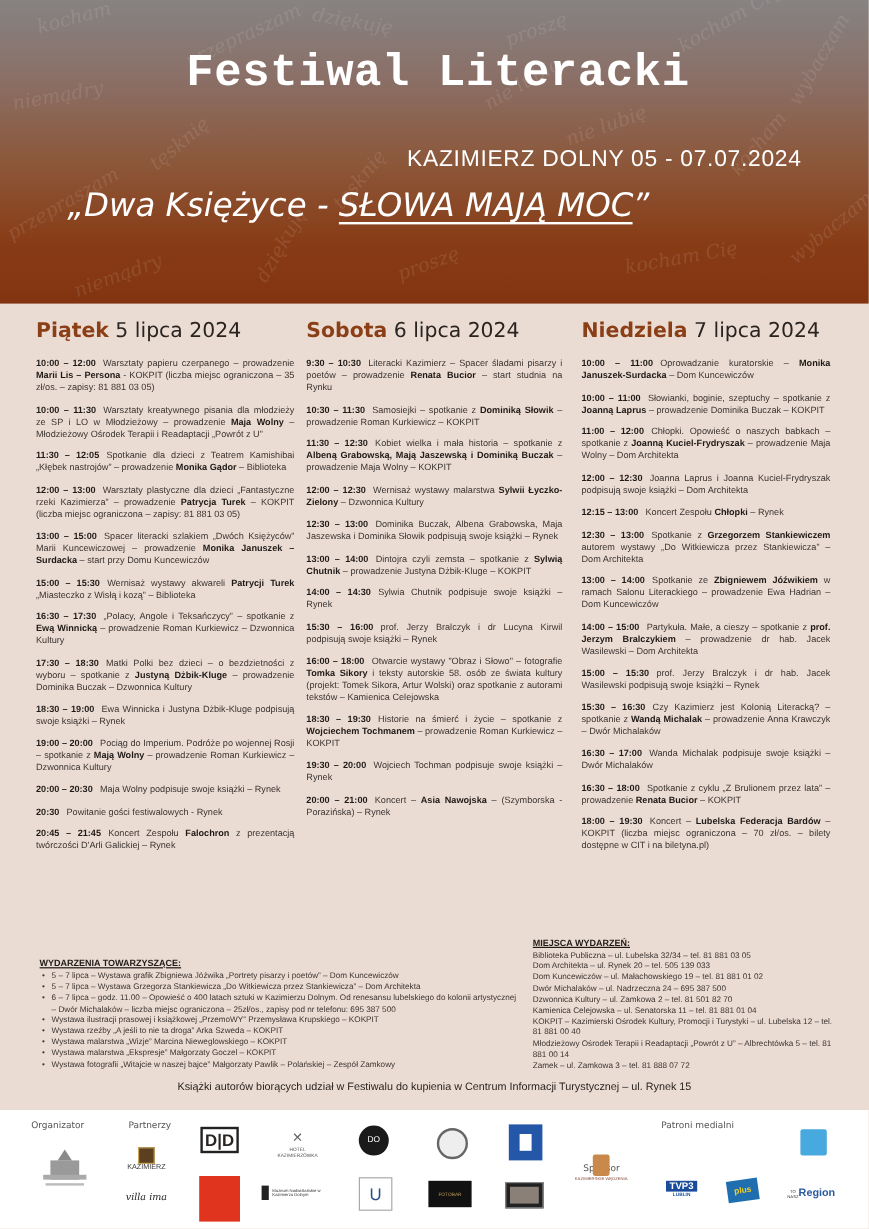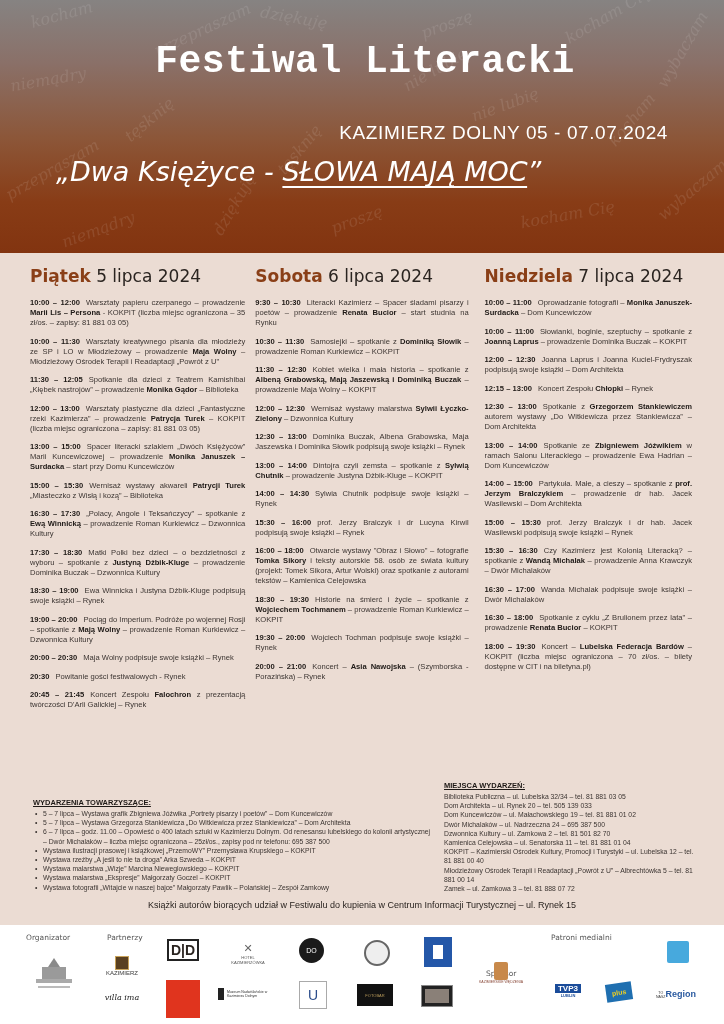--- a/index.html
+++ b/index.html
@@ -116,22 +116,23 @@
       <div class="event"><span class="time">13:00 – 14:00</span><span>Dintojra czyli zemsta – spotkanie z </span><b>Sylwią Chutnik</b><span> – prowadzenie Justyna Dżbik-Kluge – KOKPIT</span></div>
       <div class="event"><span class="time">14:00 – 14:30</span><span>Sylwia Chutnik podpisuje swoje książki – Rynek</span></div>
       <div class="event"><span class="time">15:30 – 16:00</span><span>prof. Jerzy Bralczyk i dr Lucyna Kirwil podpisują swoje książki – Rynek</span></div>
       <div class="event"><span class="time">16:00 – 18:00</span><span>Otwarcie wystawy "Obraz i Słowo" – fotografie </span><b>Tomka Sikory</b><span> i teksty autorskie 58. osób ze świata kultury (projekt: Tomek Sikora, Artur Wolski) oraz spotkanie z autorami tekstów – Kamienica Celejowska</span></div>
       <div class="event"><span class="time">18:30 – 19:30</span><span>Historie na śmierć i życie – spotkanie z </span><b>Wojciechem Tochmanem</b><span> – prowadzenie Roman Kurkiewicz – KOKPIT</span></div>
       <div class="event"><span class="time">19:30 – 20:00</span><span>Wojciech Tochman podpisuje swoje książki – Rynek</span></div>
       <div class="event"><span class="time">20:00 – 21:00</span><span>Koncert – </span><b>Asia Nawojska</b><span> – (Szymborska - Porazińska) – Rynek</span></div>
     </div>
   <div class="col">
       <div class="day-heading"><span class="dayname">Niedziela</span> <span>7 lipca 2024</span></div>
-      <div class="event"><span class="time">10:00 – 11:00</span><span>Oprowadzanie fotografii – </span><b>Monika Januszek-Surdacka</b><span> – Dom Kuncewiczów</span></div>
+      <div class="event"><span class="time">10:00 – 11:00</span><span>Oprowadzanie kuratorskie – </span><b>Monika Januszek-Surdacka</b><span> – Dom Kuncewiczów</span></div>
       <div class="event"><span class="time">10:00 – 11:00</span><span>Słowianki, boginie, szeptuchy – spotkanie z </span><b>Joanną Laprus</b><span> – prowadzenie Dominika Buczak – KOKPIT</span></div>
+      <div class="event"><span class="time">11:00 – 12:00</span><span>Chłopki. Opowieść o naszych babkach – spotkanie z </span><b>Joanną Kuciel-Frydryszak</b><span> – prowadzenie Maja Wolny – Dom Architekta</span></div>
       <div class="event"><span class="time">12:00 – 12:30</span><span>Joanna Laprus i Joanna Kuciel-Frydryszak podpisują swoje książki – Dom Architekta</span></div>
       <div class="event"><span class="time">12:15 – 13:00</span><span>Koncert Zespołu </span><b>Chłopki</b><span> – Rynek</span></div>
       <div class="event"><span class="time">12:30 – 13:00</span><span>Spotkanie z </span><b>Grzegorzem Stankiewiczem</b><span> autorem wystawy „Do Witkiewicza przez Stankiewicza” – Dom Architekta</span></div>
       <div class="event"><span class="time">13:00 – 14:00</span><span>Spotkanie ze </span><b>Zbigniewem Jóźwikiem</b><span> w ramach Salonu Literackiego – prowadzenie Ewa Hadrian – Dom Kuncewiczów</span></div>
       <div class="event"><span class="time">14:00 – 15:00</span><span>Partykuła. Małe, a cieszy – spotkanie z </span><b>prof. Jerzym Bralczykiem</b><span> – prowadzenie dr hab. Jacek Wasilewski – Dom Architekta</span></div>
       <div class="event"><span class="time">15:00 – 15:30</span><span>prof. Jerzy Bralczyk i dr hab. Jacek Wasilewski podpisują swoje książki – Rynek</span></div>
       <div class="event"><span class="time">15:30 – 16:30</span><span>Czy Kazimierz jest Kolonią Literacką? – spotkanie z </span><b>Wandą Michalak</b><span> – prowadzenie Anna Krawczyk – Dwór Michalaków</span></div>
       <div class="event"><span class="time">16:30 – 17:00</span><span>Wanda Michalak podpisuje swoje książki – Dwór Michalaków</span></div>
       <div class="event"><span class="time">16:30 – 18:00</span><span>Spotkanie z cyklu „Z Brulionem przez lata” – prowadzenie </span><b>Renata Bucior</b><span> – KOKPIT</span></div>
       <div class="event"><span class="time">18:00 – 19:30</span><span>Koncert – </span><b>Lubelska Federacja Bardów</b><span> – KOKPIT (liczba miejsc ograniczona – 70 zł/os. – bilety dostępne w CIT i na biletyna.pl)</span></div>

